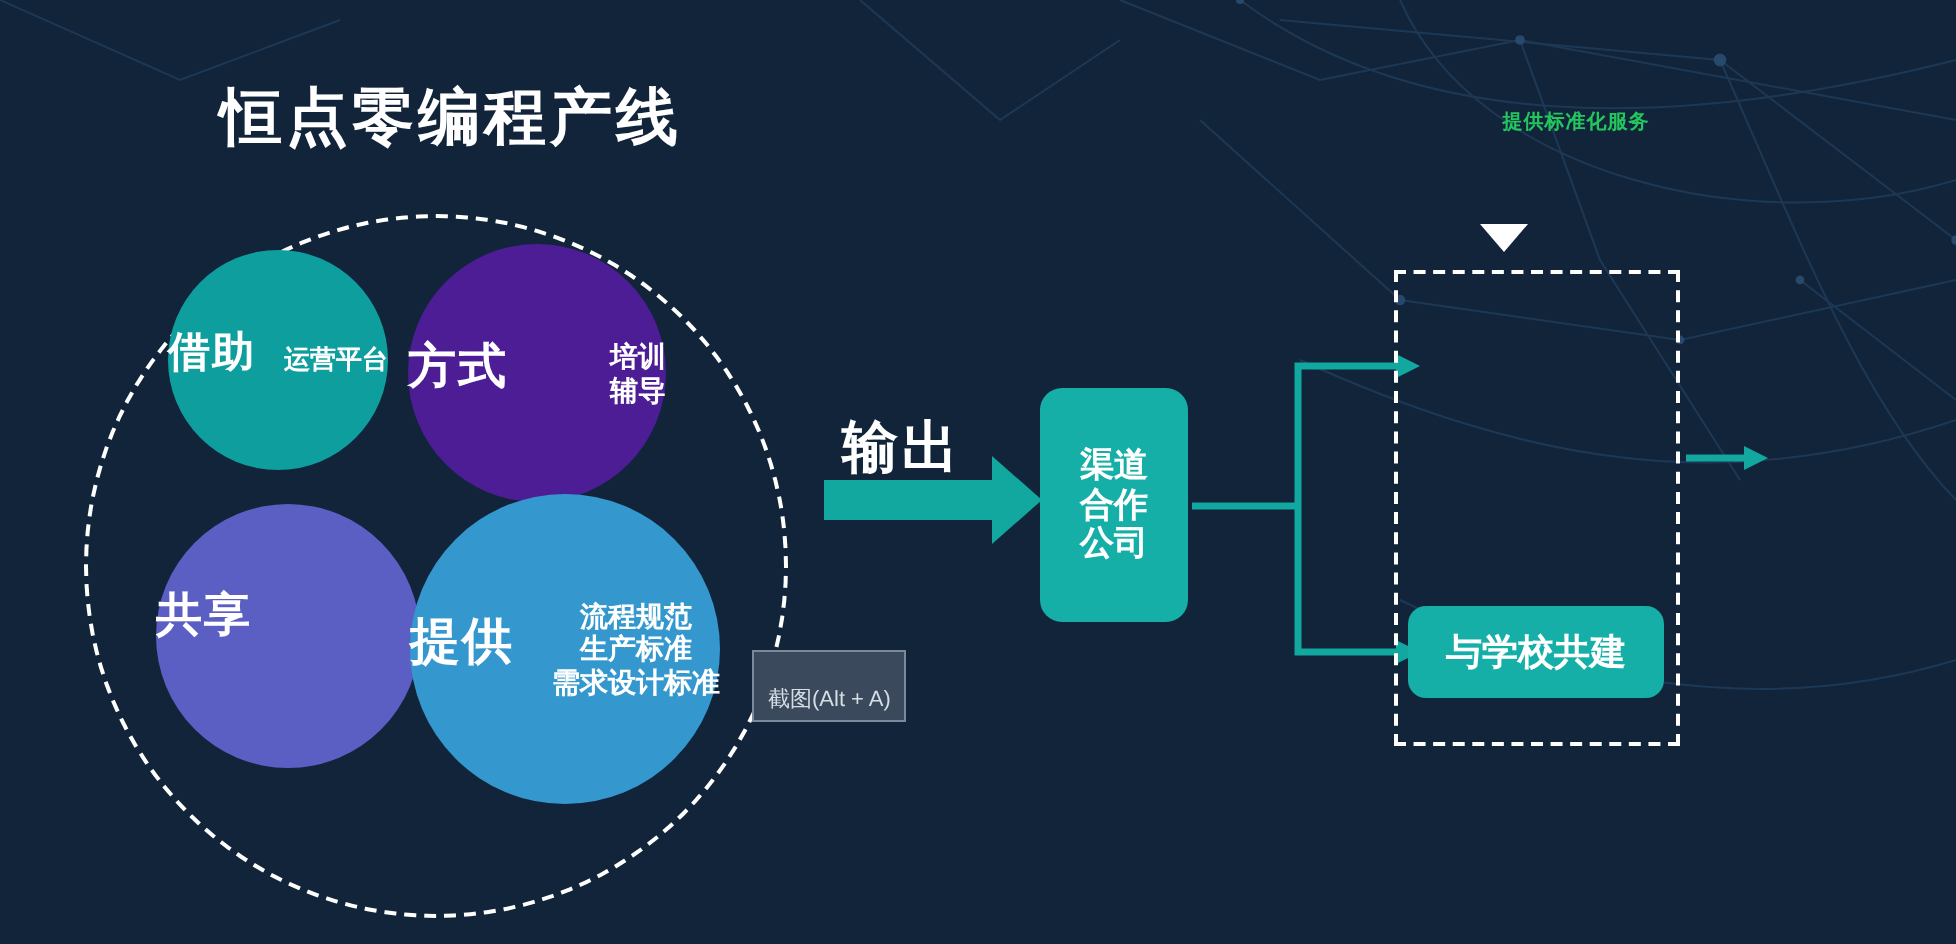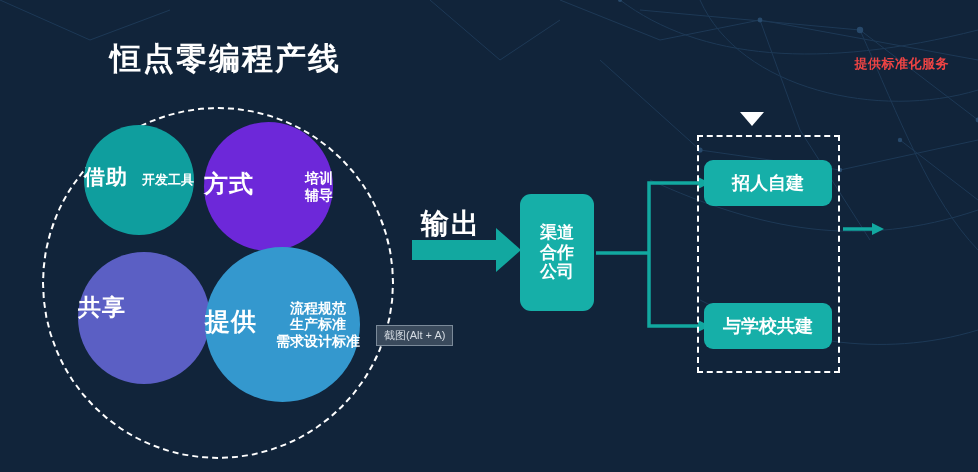--- a/index.html
+++ b/index.html
@@ -40,21 +40,21 @@
     color:#FFFFFF; text-align:center;
     line-height:1.18;
   }
   .bubble .head { font-weight:bold; letter-spacing:1px; }
   .bubble .sub  { font-weight:bold; }
 
   #b-jiezhu { left:84px;  top:125px; width:110px; height:110px; background:#0F9E9E; }
   #b-jiezhu .head { font-size:21px; margin-bottom:5px; }
   #b-jiezhu .sub  { font-size:13px; }
 
-  #b-fangshi { left:204px; top:122px; width:129px; height:129px; background:#6d28d9; }
+  #b-fangshi { left:204px; top:122px; width:129px; height:129px; background:#4c1d95; }
   #b-fangshi .head { font-size:24px; margin-bottom:5px; }
   #b-fangshi .sub  { font-size:14px; }
 
   #b-gongxiang { left:78px; top:252px; width:132px; height:132px; background:#5B5FC4; }
   #b-gongxiang .head { font-size:23px; margin-bottom:20px;font-family:Liberation Serif, serif; }
   #b-gongxiang .sub  { font-size:13.5px; }
 
   #b-tigong { left:205px; top:247px; width:155px; height:155px; background:#3498CE; }
   #b-tigong .head { font-size:25px; margin-bottom:5px; }
   #b-tigong .sub  { font-size:14px; }
@@ -78,28 +78,28 @@
   #box-pingtai{ left:877px; top:175px; width:74px; height:108px; font-size:21px; border-radius:11px; }
 
   .dashed-rect {
     position:absolute;
     left:697px; top:135px; width:143px; height:238px;
     border:2.5px dashed #FFFFFF;
   }
 
   .rtext {
     position:absolute; left:627px; top:54px; width:322px;
-    text-align:right; color:#ef4444; font-weight:bold;
-    font-size:13px; line-height:1.55; letter-spacing:0.5px;
+    text-align:center; color:#22c55e; font-weight:bold;
+    font-size:10px; line-height:1.55; letter-spacing:0.5px;
   }
   .rtext .l2 { display:block; }
 
   .tooltip {
     position:absolute; left:376px; top:325px;
-    padding:3px 7px 4px 7px;
+    padding:18px 7px 4px 7px;
     background:#3A4A5C;
     border:1px solid #7B8A99;
     color:#D6DDE4;
     font-size:11px;
     white-space:nowrap;
     line-height:1.1;
   }
 </style>
 </head>
 <body>
@@ -131,21 +131,21 @@
       <circle cx="840" cy="170" r="2.2"></circle>
     </g>
   </svg>
 
   <div class="title">恒点零编程产线</div>
 
   <div class="dashed-circle"></div>
 
   <div class="bubble" id="b-jiezhu">
     <span class="head">借助</span>
-    <span class="sub multiline">开发工具</span>
+    <span class="sub multiline">运营平台</span>
   </div>
 
   <div class="bubble" id="b-fangshi">
     <span class="head">方式</span>
     <span class="sub multiline">培训<br>辅导</span>
   </div>
 
   <div class="bubble" id="b-gongxiang">
     <span class="head">共享</span>
   </div>
@@ -176,23 +176,20 @@
 
     <polygon points="740,112 764,112 752,126" fill="#FFFFFF"></polygon>
   </svg>
 
   <div class="tealbox" id="box-qudao">
     <span class="multiline">渠道<br>合作<br>公司</span>
   </div>
 
   <div class="dashed-rect"></div>
 
-  <div class="tealbox" id="box-zhaoren">
-    <span>招人自建</span>
-  </div>
 
   <div class="tealbox" id="box-xuexiao">
     <span>与学校共建</span>
   </div>
 
 
   <div class="rtext">
     <span>提供标准化服务</span>
   </div>
 

